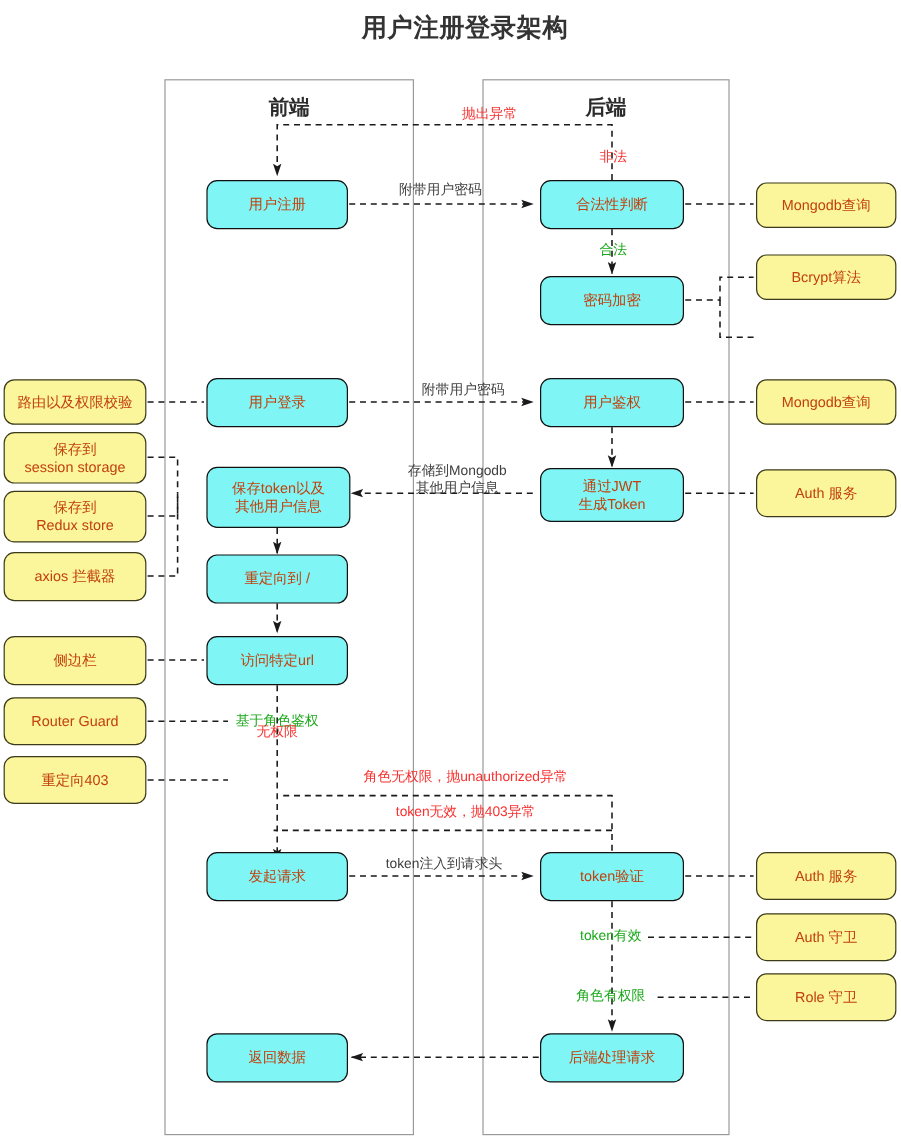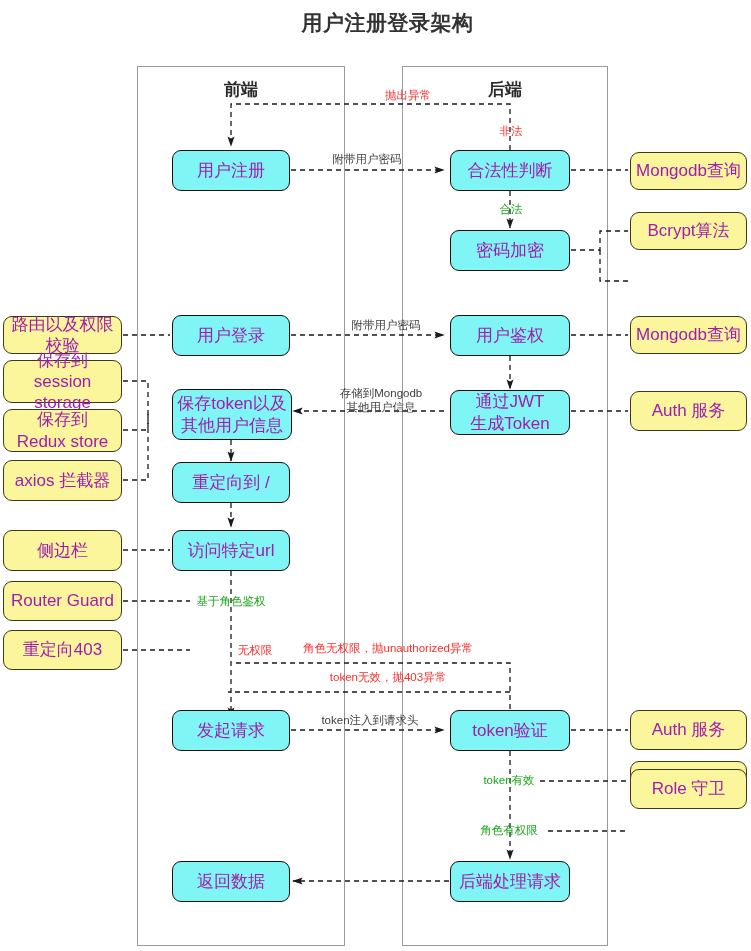--- a/index.html
+++ b/index.html
@@ -46,22 +46,22 @@
   }
   .node{
     position:absolute;
     box-sizing:border-box;
     border:1.2px solid #1a1a1a;
     border-radius:9px;
     display:flex;
     align-items:center;
     justify-content:center;
     text-align:center;
-    font-size:17px;
-    color:#a21caf;
+    font-size:12px;
+    color:#c2410c;
     line-height:1.25;
     padding:2px 4px;
   }
   .node.cyan{ background:#7ff5f5; border-color:#111111; }
   .node.yellow{ background:#fbf59b; border-color:#3b3b1a; }
   .elabel{
     position:absolute;
     font-size:11.5px;
     color:#404040;
     white-space:nowrap;
@@ -210,40 +210,40 @@
 
 
   <div class="node yellow" style="left:630px;top:316px;width:117px;height:38px;">Mongodb查询</div>
 
   <div class="node yellow" style="left:630px;top:391px;width:117px;height:40px;">Auth 服务</div>
 
   <div class="node yellow" style="left:630px;top:710px;width:117px;height:40px;">Auth 服务</div>
 
   <div class="node yellow" style="left:630px;top:761px;width:117px;height:40px;">Auth 守卫</div>
 
-  <div class="node yellow" style="left:630px;top:769px;width:117px;height:40px;">Role 守卫</div>
+  <div class="node yellow" style="left:630px;top:811px;width:117px;height:40px;">Role 守卫</div>
 
   <div class="elabel red center" style="left:408px;top:88px;">抛出异常</div>
 
   <div class="elabel red center" style="left:511px;top:124px;">非法</div>
 
   <div class="elabel green center" style="left:511px;top:202px;">合法</div>
 
   <div class="elabel center" style="left:367px;top:152px;">附带用户密码</div>
 
   <div class="elabel center" style="left:386px;top:318px;">附带用户密码</div>
 
   <div class="elabel center" style="left:381px;top:386px;text-align:center;">
     <span style="white-space:pre-line;">存储到Mongodb
 其他用户信息</span>
   </div>
 
   <div class="elabel green center" style="left:231px;top:594px;">基于角色鉴权</div>
 
-  <div class="elabel red center" style="left:231px;top:643px;margin-left:24px;">无权限</div>
+  <div class="elabel red center" style="left:231px;top:603px;">无权限</div>
 
   <div class="elabel red center" style="left:388px;top:641px;">角色无权限，抛unauthorized异常</div>
 
   <div class="elabel red center" style="left:388px;top:670px;">token无效，抛403异常</div>
 
   <div class="elabel center" style="left:370px;top:713px;">token注入到请求头</div>
 
   <div class="elabel green center" style="left:509px;top:773px;">token有效</div>
 
   <div class="elabel green center" style="left:509px;top:823px;">角色有权限</div>

